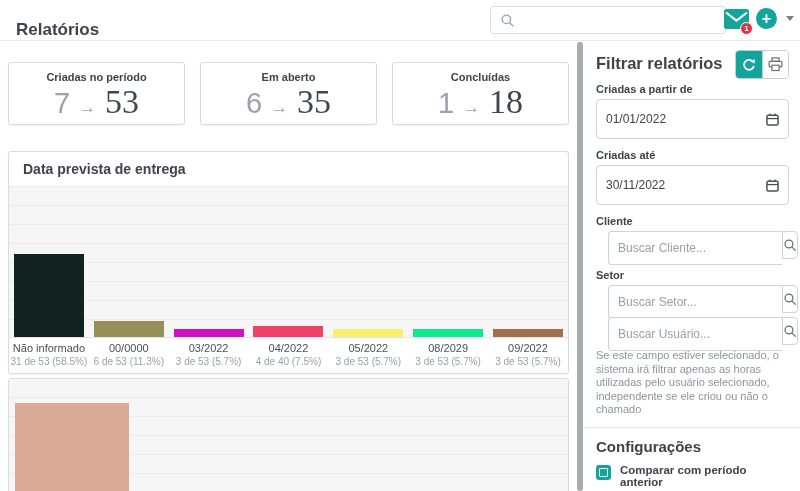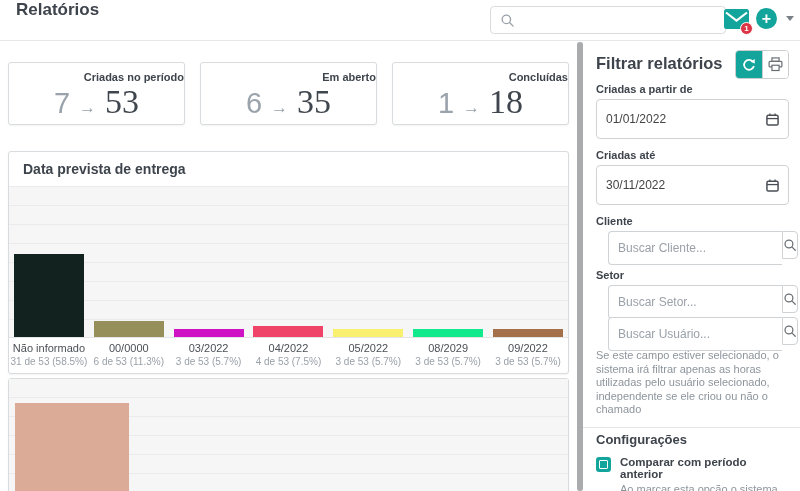--- a/index.html
+++ b/index.html
@@ -1,21 +1,21 @@
 <!DOCTYPE html>
 <html><head>
 <meta charset="utf-8">
 <style>
   * { margin:0; padding:0; box-sizing:border-box; }
   body { font-family:"Liberation Sans", sans-serif; background:#fff; }
   .app { position:relative; width:800px; height:491px; background:#fff; overflow:hidden; }
 
   
   .topbar { position:absolute; top:0; left:0; width:800px; height:41px; background:#fff;
-            border-bottom:1px solid #e7e8ea; display:flex; align-items:flex-start; }
+            border-bottom:1px solid #e7e8ea; display:flex; align-items:flex-end; }
   .page-title { font-size:17px; font-weight:bold; color:#3e444c; margin-left:16px; }
   .search-wrap { position:absolute; left:490px; top:6px; width:236px; height:28px;
                  border:1px solid #d9dcde; border-radius:4px; background:#fff;
                  display:flex; align-items:center; padding:0 9px; }
   .search-wrap input { border:none; outline:none; flex:1; font-size:12.5px; color:#555;
                        font-family:"Liberation Sans", sans-serif; margin-left:7px; background:transparent; }
   .search-wrap input::placeholder { color:#9aa1a9; }
   .top-icons { position:absolute; right:6px; top:8px; display:flex; align-items:center; gap:7px; }
   .mail-ico { position:relative; width:25px; height:20px; cursor:pointer; }
   .badge { position:absolute; right:-4px; bottom:-6px; min-width:13px; height:13px; border-radius:50%;
@@ -24,21 +24,21 @@
   .plus-btn { width:21px; height:21px; border-radius:50%; background:#13a59b; color:#fff;
               display:flex; align-items:center; justify-content:center; font-size:16px;
               font-weight:bold; line-height:1; cursor:pointer; }
   .caret { width:0; height:0; border-left:4px solid transparent; border-right:4px solid transparent;
            border-top:5px solid #7a8087; margin-left:2px; cursor:pointer; }
 
   
   .main { position:absolute; top:42px; left:0; width:577px; height:449px; background:#fff; }
   .cards-row { position:absolute; top:20px; left:8px; width:561px; display:flex; gap:15px; }
   .stat-card { flex:1; height:63px; background:#fff; border:1px solid #d9dcde; border-radius:3px;
-               box-shadow:0 1px 2px rgba(0,0,0,.05); text-align:right; padding-top:8px; }
+               box-shadow:0 1px 2px rgba(0,0,0,.05); text-align:center; padding-top:8px; }
   .stat-label { font-size:11px; font-weight:bold; color:#3e444c; }
   .stat-nums { display:flex; align-items:baseline; justify-content:center; gap:9px; margin-top:0px; }
   .stat-prev { font-size:29px; color:#9aa2ab; font-weight:400; }
   .stat-arrow { font-size:17px; color:#9aa2ab; }
   .stat-curr { font-size:34px; color:#40464e; font-weight:400;font-family:Liberation Serif, serif; }
 
   .panel { position:absolute; left:8px; width:561px; background:#fff; border:1px solid #d9dcde;
            border-radius:3px; box-shadow:0 1px 2px rgba(0,0,0,.05); }
   .panel-hd { height:35px; display:flex; align-items:center; padding-left:14px;
               font-size:14px; font-weight:bold; color:#3e444c; border-bottom:1px solid #ececee; }
@@ -79,21 +79,21 @@
                       font-family:"Liberation Sans", sans-serif; background:transparent; }
   .srch-group { margin-top:4px; display:flex; height:28px; }
   .srch-group input { flex:1; border:1px solid #cfd3d6; border-right:none;
                       border-radius:4px 0 0 4px; outline:none; font-size:12px; color:#555;
                       padding:16px 9px; font-family:"Liberation Sans", sans-serif;margin-left:12px; }
   .srch-group input::placeholder { color:#9aa1a9; }
   .srch-btn { width:37px; border:1px solid #cfd3d6; border-radius:0 4px 4px 0; background:#fff;
               display:flex; align-items:center; justify-content:center; cursor:pointer; }
   .help-text { margin-top:4px; font-size:11px; line-height:13.5px; color:#8d959c; }
   .divider { border-top:1px solid #e4e5e7; margin:10px -11px 0 -13px; }
-  .cfg-title { font-size:13px; font-weight:bold; color:#3e444c; margin-top:4px; }
+  .cfg-title { font-size:15px; font-weight:bold; color:#3e444c; margin-top:10px; }
   .chk-row { display:flex; margin-top:9px; gap:9px; }
   .chk-box { width:15px; height:15px; flex:0 0 15px; background:#13a59b; border-radius:3px;
              position:relative; cursor:pointer; margin-top:1px; }
   .chk-box::after { content:""; position:absolute; inset:3px; border:1.5px solid #fff; border-radius:1px; }
   .chk-label { font-size:11.5px; font-weight:bold; color:#3e444c; }
   .chk-help { font-size:11px; line-height:13.5px; color:#8d959c; margin-top:3px; }
 </style>
 </head>
 <body>
 
@@ -182,21 +182,21 @@
         <div class="xlabel-slot">
           <div class="cat-name">00/0000</div>
           <div class="cat-sub">6 de 53 (11.3%)</div>
         </div>
         <div class="xlabel-slot">
           <div class="cat-name">03/2022</div>
           <div class="cat-sub">3 de 53 (5.7%)</div>
         </div>
         <div class="xlabel-slot">
           <div class="cat-name">04/2022</div>
-          <div class="cat-sub">4 de 53 (7.5%)</div>
+          <div class="cat-sub">4 de 40 (7.5%)</div>
         </div>
         <div class="xlabel-slot">
           <div class="cat-name">05/2022</div>
           <div class="cat-sub">3 de 53 (5.7%)</div>
         </div>
         <div class="xlabel-slot">
           <div class="cat-name">08/2029</div>
           <div class="cat-sub">3 de 53 (5.7%)</div>
         </div>
         <div class="xlabel-slot">

